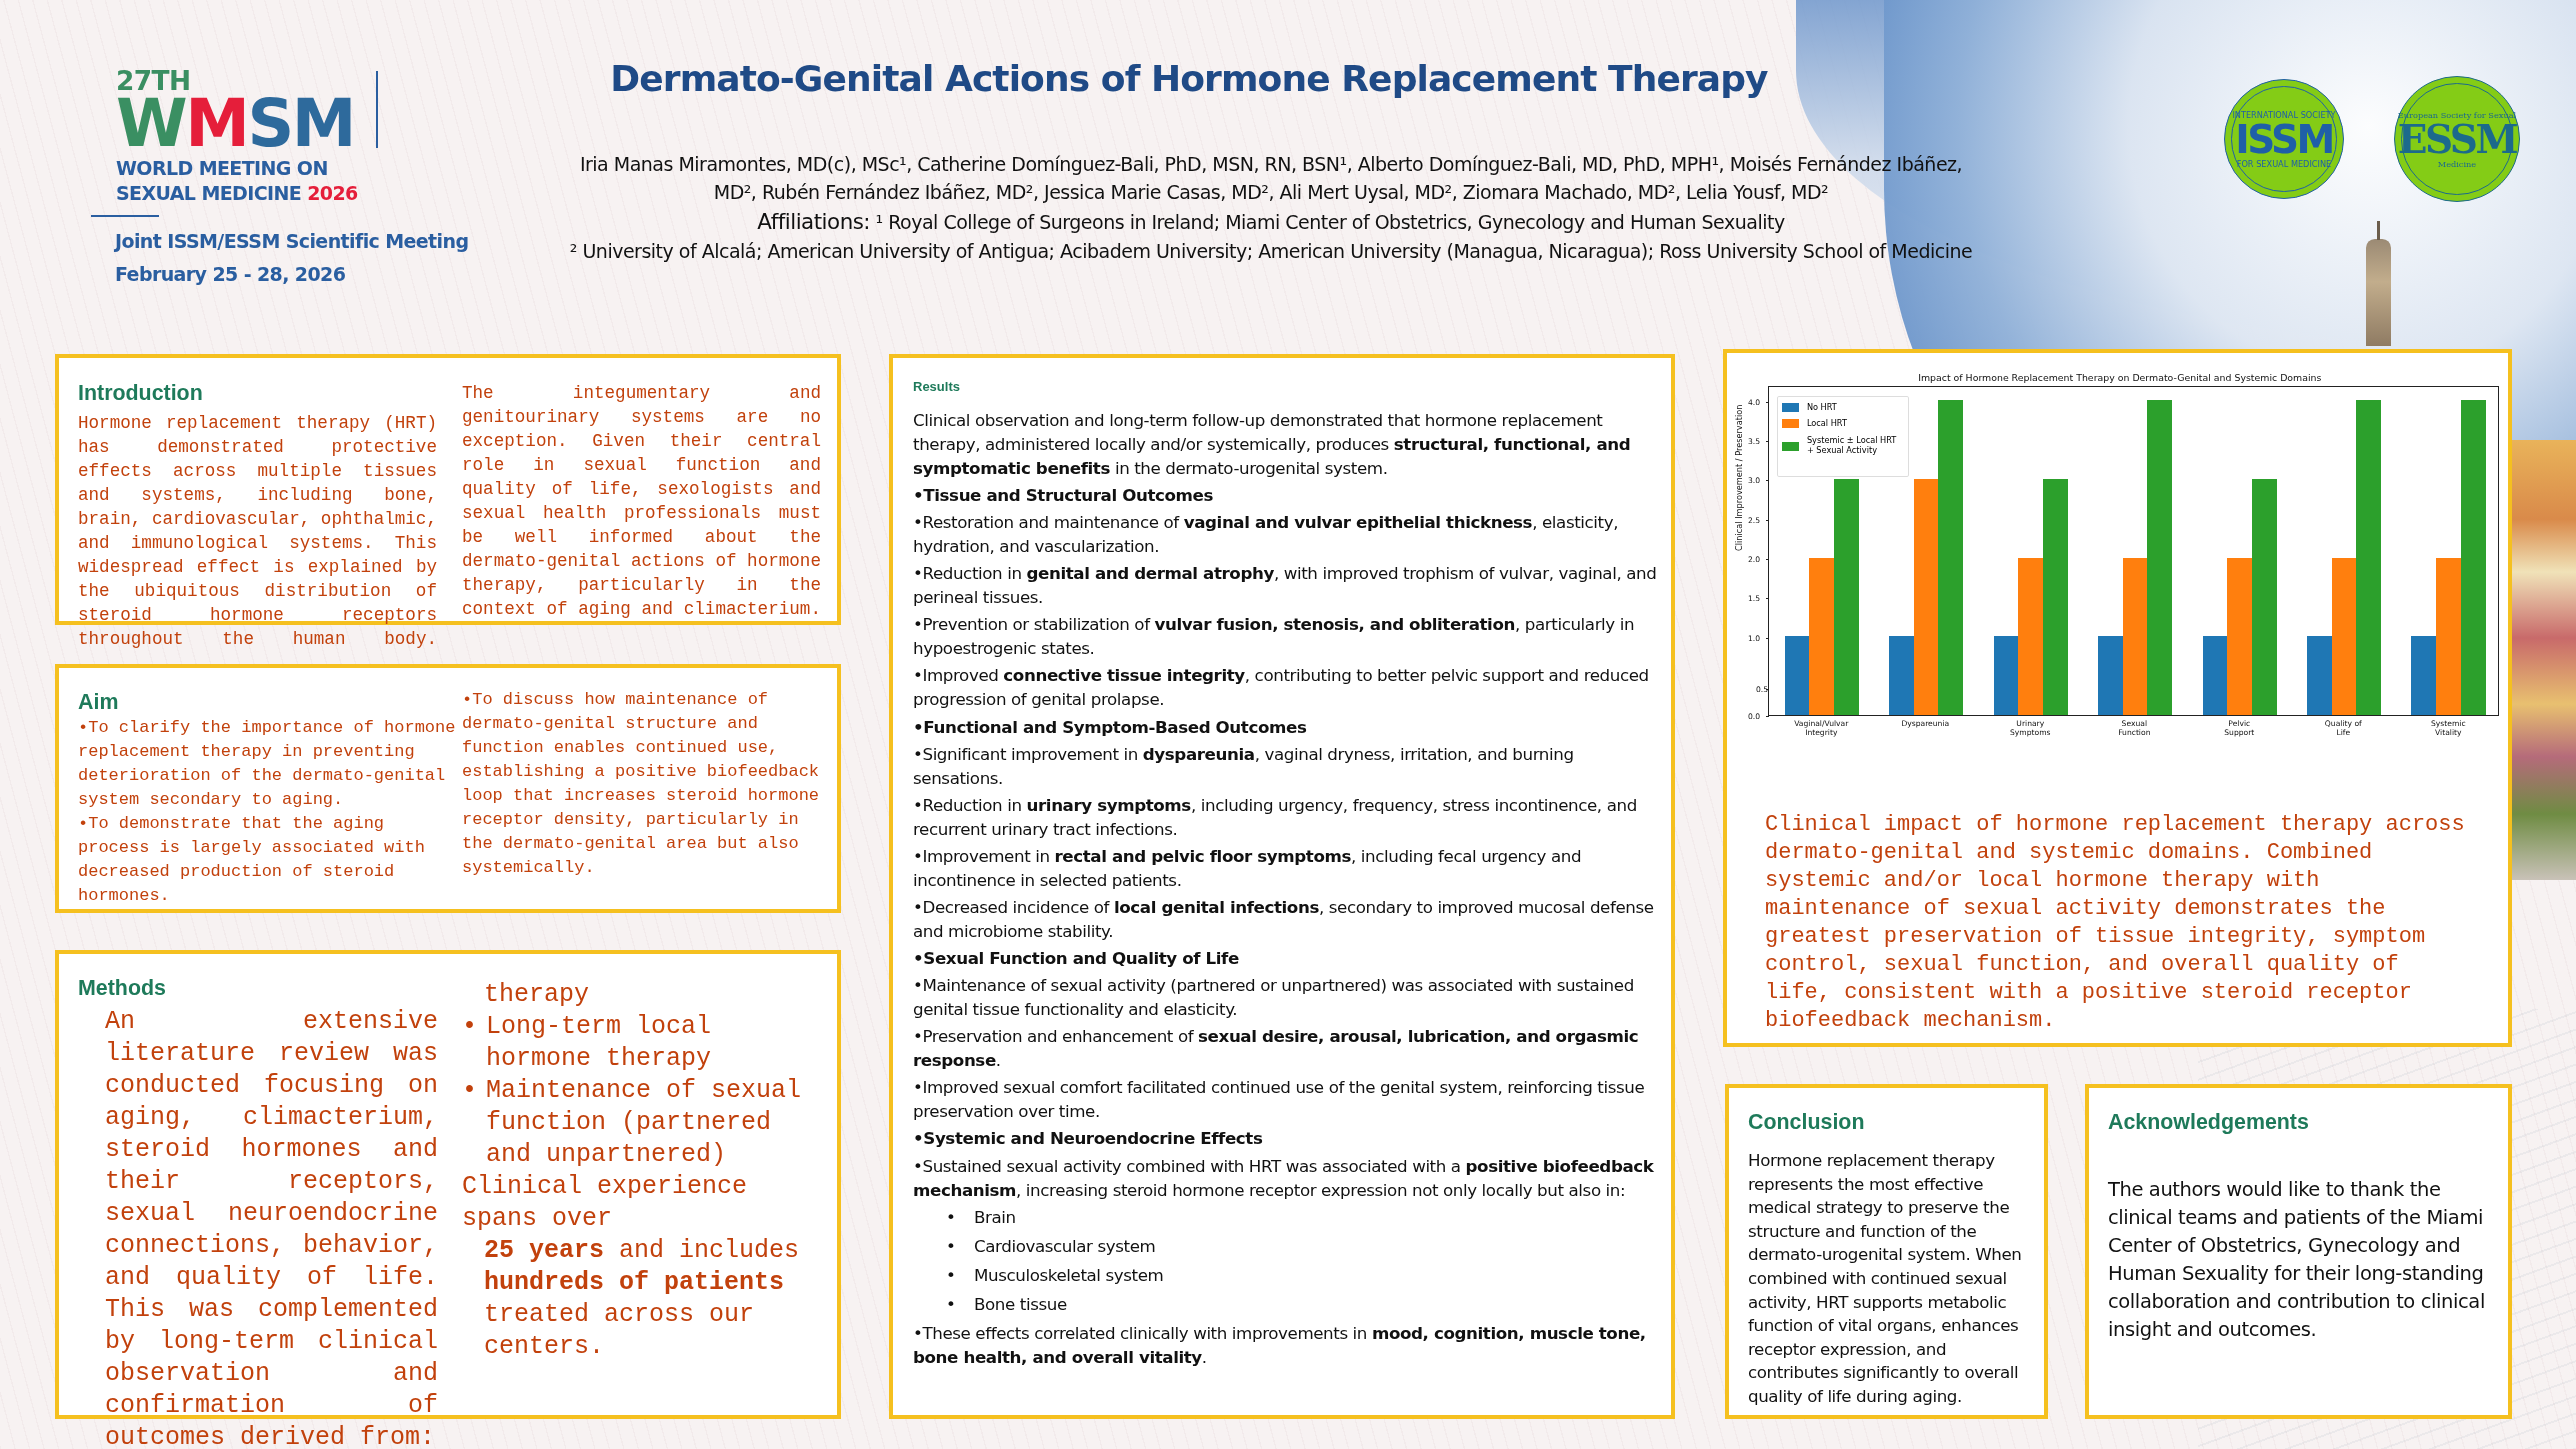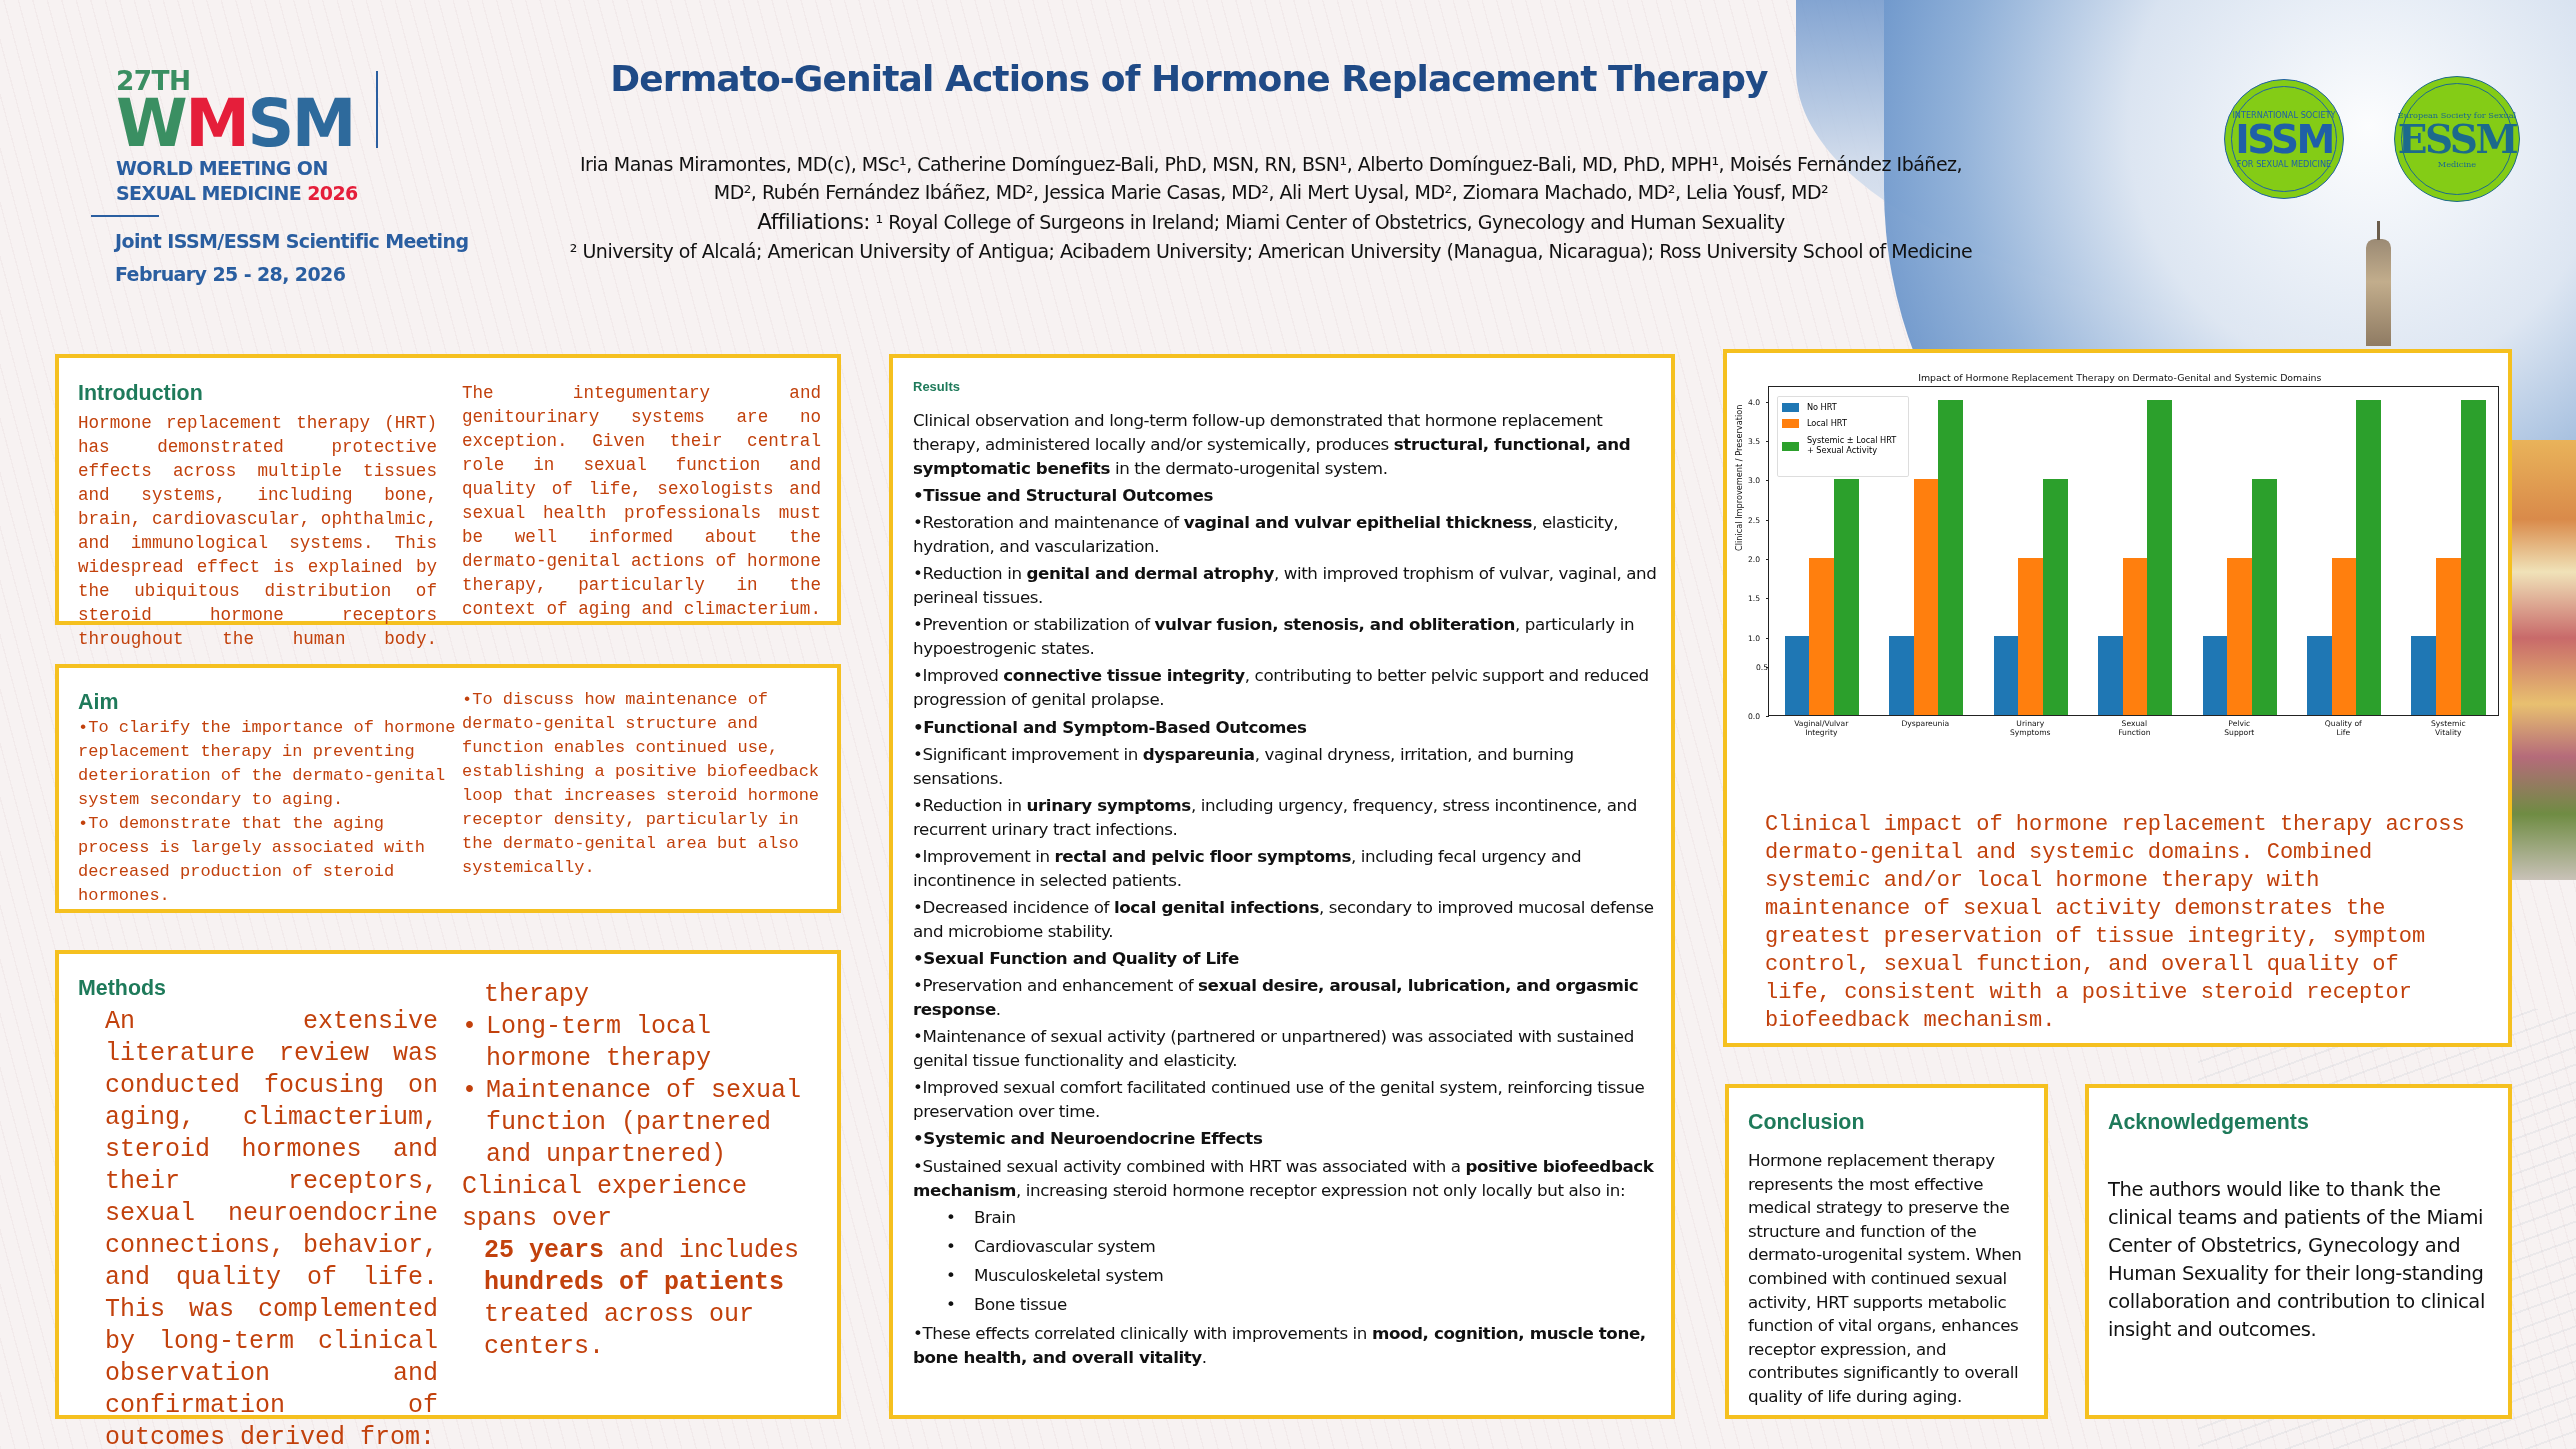--- a/index.html
+++ b/index.html
@@ -222,22 +222,22 @@
     <p><span>•Prevention or stabilization of </span><b>vulvar fusion, stenosis, and obliteration</b><span>, particularly in hypoestrogenic states.</span></p>
     <p><span>•Improved </span><b>connective tissue integrity</b><span>, contributing to better pelvic support and reduced progression of genital prolapse.</span></p>
 
     <p><b>•Functional and Symptom-Based Outcomes</b></p>
     <p><span>•Significant improvement in </span><b>dyspareunia</b><span>, vaginal dryness, irritation, and burning sensations.</span></p>
     <p><span>•Reduction in </span><b>urinary symptoms</b><span>, including urgency, frequency, stress incontinence, and recurrent urinary tract infections.</span></p>
     <p><span>•Improvement in </span><b>rectal and pelvic floor symptoms</b><span>, including fecal urgency and incontinence in selected patients.</span></p>
     <p><span>•Decreased incidence of </span><b>local genital infections</b><span>, secondary to improved mucosal defense and microbiome stability.</span></p>
 
     <p><b>•Sexual Function and Quality of Life</b></p>
+    <p><span>•Maintenance of sexual activity (partnered or unpartnered) was associated with sustained genital tissue functionality and elasticity.</span></p>
     <p><span>•Preservation and enhancement of </span><b>sexual desire, arousal, lubrication, and orgasmic response</b><span>.</span></p>
-    <p><span>•Maintenance of sexual activity (partnered or unpartnered) was associated with sustained genital tissue functionality and elasticity.</span></p>
     <p><span>•Improved sexual comfort facilitated continued use of the genital system, reinforcing tissue preservation over time.</span></p>
 
     <p><b>•Systemic and Neuroendocrine Effects</b></p>
     <p><span>•Sustained sexual activity combined with HRT was associated with a </span><b>positive biofeedback mechanism</b><span>, increasing steroid hormone receptor expression not only locally but also in:</span></p>
 
     <div class="sub">
         <span class="dot">•</span>
         <span>Brain</span>
       </div>
     <div class="sub">
@@ -270,21 +270,21 @@
         <div class="leg" style="top:21.4px">
             <span class="sw" style="background:#ff7f0e"></span>
             <span>Local HRT</span>
           </div>
         <div class="leg" style="top:38px">
             <span class="sw" style="background:#2ca02c;margin-top:7.6px"></span>
             <span><span>Systemic ± Local HRT</span><br><span>+ Sexual Activity</span></span>
           </div>
       </div>
     <div class="ytick" style="top: 325px;">0.0</div>
-        <div class="ytick" style="top: 276px; padding-left: 8px;">0.5</div>
+        <div class="ytick" style="top: 298px; padding-left: 8px;">0.5</div>
         <div class="ytick" style="top: 247px;">1.0</div>
         <div class="ytick" style="top: 207px;">1.5</div>
         <div class="ytick" style="top: 168px;">2.0</div>
         <div class="ytick" style="top: 129px;">2.5</div>
         <div class="ytick" style="top: 89px;">3.0</div>
         <div class="ytick" style="top: 50px;">3.5</div>
         <div class="ytick" style="top: 10.7px;">4.0</div>
         <div class="bar" style="left: 15.7px; height: 79px; background: rgb(31, 119, 180);"></div>
         <div class="bar" style="left: 40px; height: 157px; background: rgb(255, 127, 14);"></div>
         <div class="bar" style="left: 65px; height: 236px; background: rgb(44, 160, 44);"></div>

